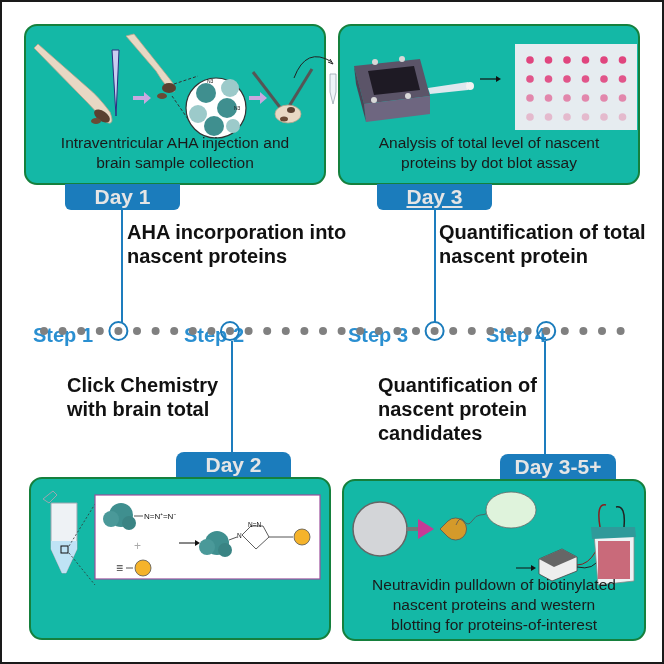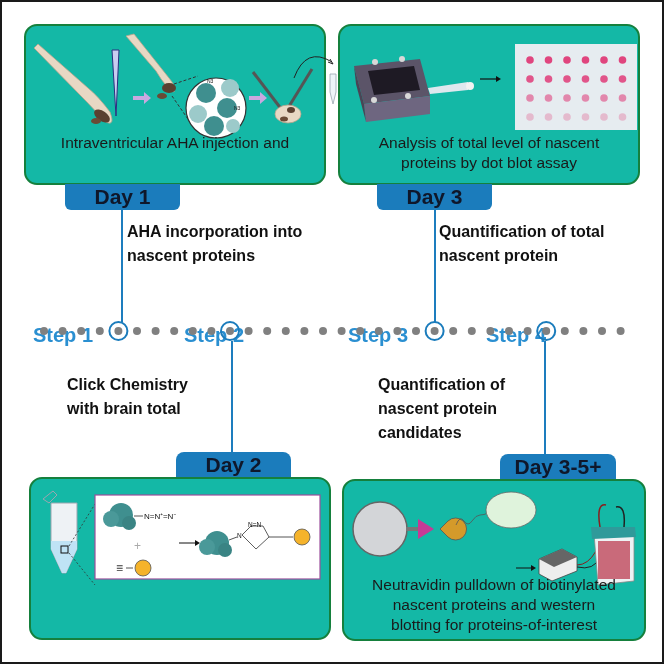--- a/index.html
+++ b/index.html
@@ -1,25 +1,25 @@
 <!DOCTYPE html>
 <html><head>
 <meta charset="utf-8">
 <style>
   html, body { margin:0; padding:0; background:#ffffff; }
   body { width:664px; height:664px; position:relative; overflow:hidden; font-family:"Liberation Sans", sans-serif; }
   .frame { position:absolute; left:0; top:0; width:660px; height:660px; border:2px solid #1a1a1a; }
   .panel { position:absolute; border:2px solid #15803d; border-radius:13px; background:#14b8a6; box-sizing:border-box; }
   .panel-caption { position:absolute; left:0; right:0; text-align:center; font-size:15.5px; line-height:20px; color:#1a1a1a; }
-  .day-tab { position:absolute; background:#1b7cbc; color:#0f172a; font-weight:bold; font-size:21px; text-align:center; line-height:26px; box-sizing:border-box; }
+  .day-tab { position:absolute; background:#1b7cbc; color:#e5e5e5; font-weight:bold; font-size:21px; text-align:center; line-height:26px; box-sizing:border-box; }
   .day-tab.down { border-radius:0 0 6px 6px; }
   .day-tab.up { border-radius:8px 8px 0 0; }
   .vline { position:absolute; width:2px; background:#1d7dbe; }
   .step { position:absolute; color:#2a8fd1; font-weight:bold; font-size:20px;margin-top:44px; }
-  .desc { position:absolute; color:#111; font-weight:bold; font-size:16px; line-height:24px; }
+  .desc { position:absolute; color:#111; font-weight:bold; font-size:20px; line-height:24px; }
   svg { position:absolute; overflow:visible; }
 </style>
 </head>
 <body>
 
 <div class="frame"></div>
 
 <div class="panel" style="left:24px; top:24px; width:302px; height:161px;">
   <svg style="left:0; top:0;" width="300" height="110">
 
@@ -66,20 +66,21 @@
       <ellipse cx="258" cy="93" rx="4" ry="2.5" fill="#6a4a35"></ellipse>
     </g>
     <path d="M268,52 Q280,20 306,36" fill="none" stroke="#222" stroke-width="1"></path>
     <path d="M302,36 L307,38 L304,33" fill="none" stroke="#222" stroke-width="1"></path>
     <g>
       <path d="M304,48 L310,48 L310,66 L307,78 L304,66 Z" fill="#eef4f8" stroke="#9aa6b0" stroke-width="0.8"></path>
     </g>
   </svg>
   <div class="panel-caption" style="top:107px;">
     <div>Intraventricular AHA injection and</div>
+    <div>brain sample collection</div>
   </div>
 </div>
 <div class="day-tab down" style="left:65px; top:184px; width:115px; height:26px;">Day 1</div>
 
 <div class="panel" style="left:338px; top:24px; width:302px; height:161px;">
   <svg style="left:0; top:0;" width="300" height="110">
     <g>
       <path d="M14,40 L80,33 L90,70 L24,78 Z" fill="#5b5468"></path>
       <path d="M24,78 L90,70 L90,88 L26,96 Z" fill="#6e6680"></path>
       <path d="M14,40 L24,78 L26,96 L16,58 Z" fill="#4a4455"></path>
@@ -121,21 +122,21 @@
         <circle cx="245.5" cy="91" r="3.8" fill="#e0457e" fill-opacity="0.3"></circle>
         <circle cx="264" cy="91" r="3.8" fill="#e0457e" fill-opacity="0.3"></circle>
         <circle cx="282.5" cy="91" r="3.8" fill="#e0457e" fill-opacity="0.3"></circle>
       </g>
   </svg>
   <div class="panel-caption" style="top:107px;">
     <div>Analysis of total level of nascent</div>
     <div>proteins by dot blot assay</div>
   </div>
 </div>
-<div class="day-tab down" style="left:377px; top:184px; width:115px; height:26px;">Day 3</div>
+<div class="day-tab down" style="left:377px; top:184px; width:115px; height:26px;text-decoration:underline;">Day 3</div>
 
 <div class="vline" style="left:121px; top:210px; height:112px;"></div>
 <div class="vline" style="left:434px; top:210px; height:112px;"></div>
 <div class="vline" style="left:231px; top:341px; height:112px;"></div>
 <div class="vline" style="left:544px; top:341px; height:115px;"></div>
 
 <div class="desc" style="left:127px; top:220px;">
   <div>AHA incorporation into</div>
 
   <div>nascent proteins</div>

